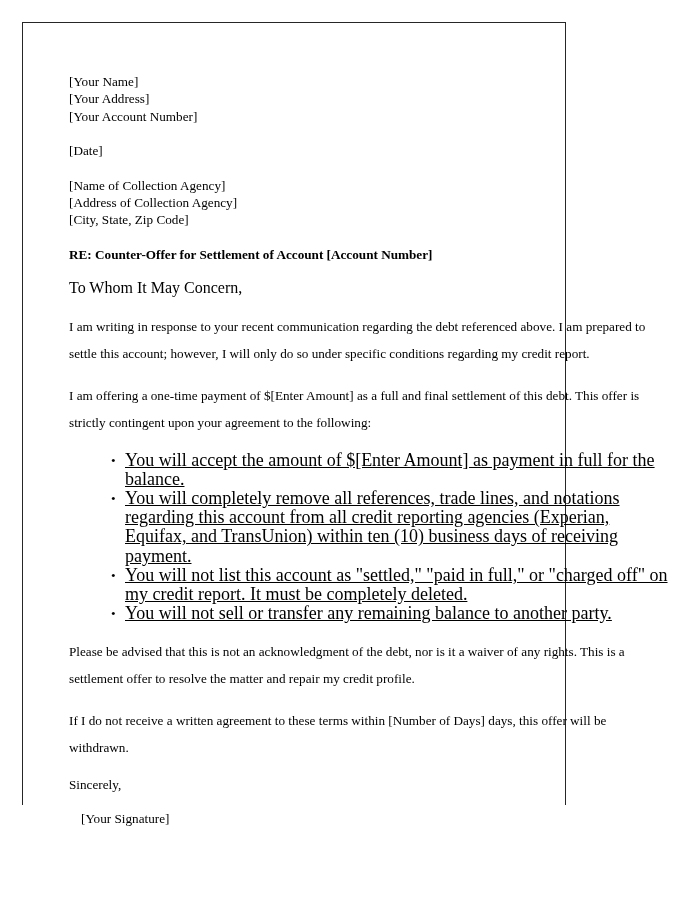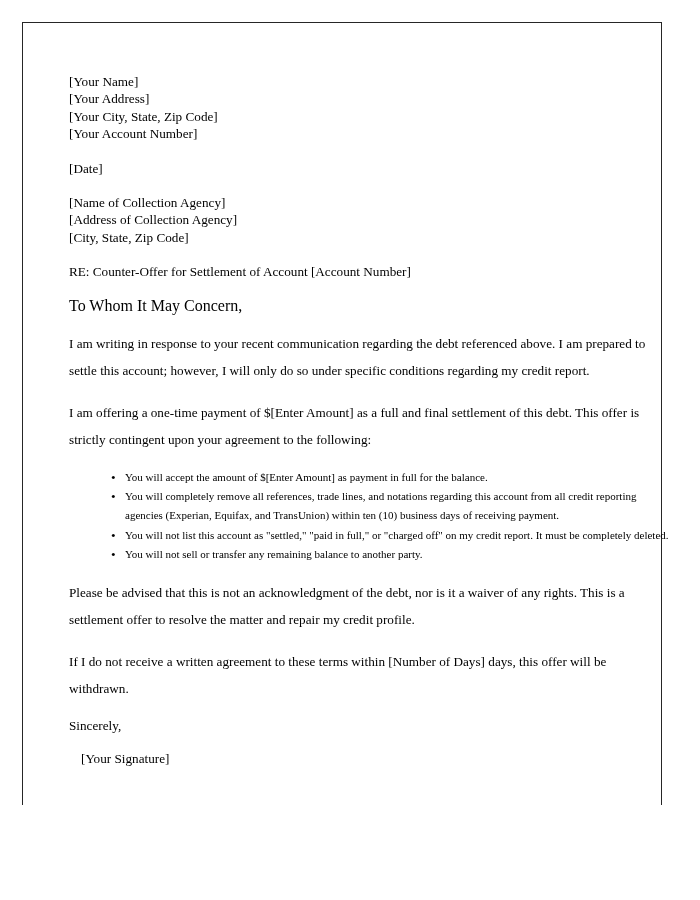--- a/index.html
+++ b/index.html
@@ -14,21 +14,21 @@
     font-family: "Liberation Serif", "DejaVu Serif", serif;
     color: #000000;
     -webkit-font-smoothing: antialiased;
   }
 
   
   #page-sheet {
     position: absolute;
     left: 22px;
     top: 22px;
-    width: 640px;           
+    width: 544px;           
     height: 783px;          
     box-sizing: border-box;
     border: 1px solid #262626;
     border-bottom: none;    
     background: #ffffff;
   }
 
   #letter-body {
     position: absolute;
     left: 46px;             
@@ -40,21 +40,21 @@
     font-size: 13.2px;
     line-height: 17.4px;
     margin: 0 0 17px 0;
   }
   .addr-block div {
     white-space: nowrap;
   }
 
   .re-line {
     font-size: 13.2px;
-    font-weight: normal;
+    font-weight: bold;
     line-height: 17.4px;
     margin: 0 0 16px 0;
   }
 
   .salutation {
     font-size: 16px;
     line-height: 17.4px;
     margin: 0 0 16px 0;
   }
 
@@ -64,25 +64,26 @@
     margin: 0 0 15px 0;
     text-align: left;
   }
 
   ul.terms-list {
     margin: 0 0 15px 0;
     padding: 0 0 0 42px;    
     list-style: none;
   }
   ul.terms-list li {
-    font-size: 11px;
+    font-size: 18px;
     line-height: 19.2px;
     position: relative;
     padding-left: 14px;
     margin: 0;
+    text-decoration: underline;
   }
   ul.terms-list li::before {
     content: "\2022";
     position: absolute;
     left: 0;
     top: 0;
     font-size: 13.2px;
     line-height: 19.2px;
   }
 
@@ -99,21 +100,20 @@
 </style>
 </head>
 <body>
 
 <div id="page-sheet">
   <div id="letter-body">
 
     <div class="addr-block">
       <div>[Your Name]</div>
       <div>[Your Address]</div>
-      <div>[Your City, State, Zip Code]</div>
       <div>[Your Account Number]</div>
     </div>
 
     <div class="addr-block">
       <div>[Date]</div>
     </div>
 
     <div class="addr-block">
       <div>[Name of Collection Agency]</div>
       <div>[Address of Collection Agency]</div>

